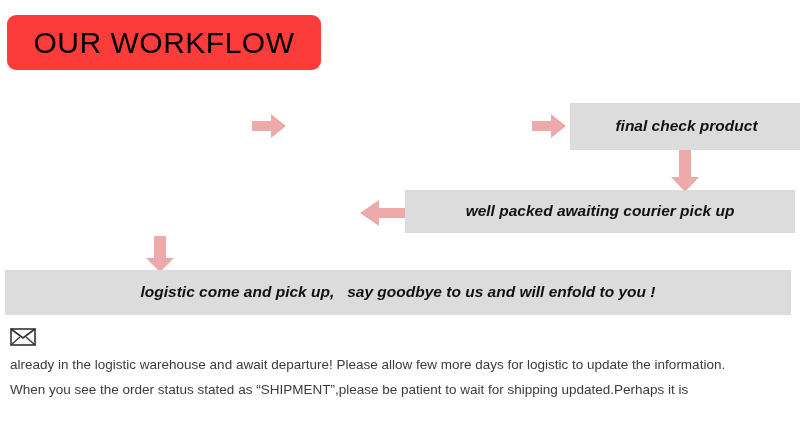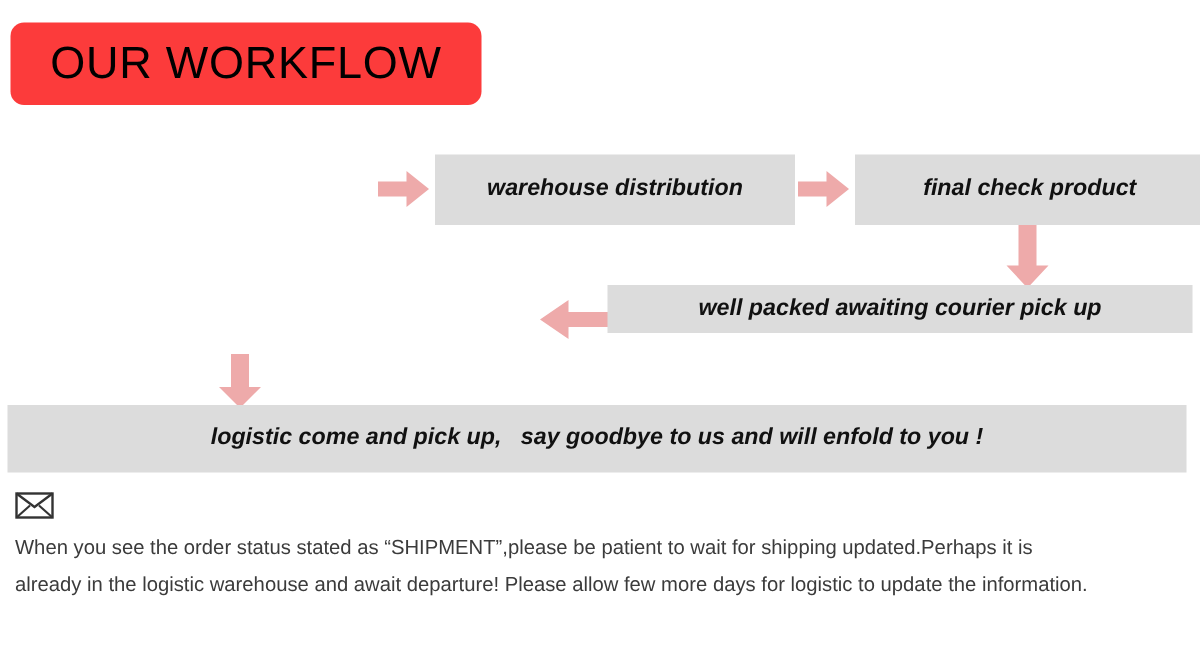--- a/index.html
+++ b/index.html
@@ -61,21 +61,21 @@
     white-space: pre;
     line-height: 1.35;
   }
   .center .flow-label { margin: 0 auto; text-align: center; }
 
   #box-confirm  { left: 5px;   top: 103px; width: 245px; height: 47px; padding-left: 10px; }
   #box-confirm .flow-label { line-height: 1.25; }
   #box-warehouse{ left: 290px; top: 103px; width: 240px; height: 47px; }
   #box-final    { left: 570px; top: 103px; width: 233px; height: 47px; }
   #box-click    { left: 5px;   top: 190px; width: 355px; height: 46px; }
-  #box-packed   { left: 405px; top: 190px; width: 390px; height: 32px; }
+  #box-packed   { left: 405px; top: 190px; width: 390px; height: 43px; }
   #box-logistic { left: 5px;   top: 270px; width: 786px; height: 45px; }
 
   
   .arrow {
     position: absolute;
   }
   .arrow svg { display: block; }
 
   #arrow-1 { left: 252px; top: 112px; }
   #arrow-2 { left: 532px; top: 112px; }
@@ -114,23 +114,20 @@
     <span class="title-text">OUR WORKFLOW</span>
   </div>
 
 
   <div class="arrow" id="arrow-1">
     <svg width="34" height="28" viewBox="0 0 34 28" aria-hidden="true">
       <polygon points="0,9 19,9 19,2 34,14 19,26 19,19 0,19" fill="#eeaaaa"></polygon>
     </svg>
   </div>
 
-  <div class="flow-box center" id="box-warehouse">
-    <span class="flow-label">warehouse distribution</span>
-  </div>
 
   <div class="arrow" id="arrow-2">
     <svg width="34" height="28" viewBox="0 0 34 28" aria-hidden="true">
       <polygon points="0,9 19,9 19,2 34,14 19,26 19,19 0,19" fill="#eeaaaa"></polygon>
     </svg>
   </div>
 
   <div class="flow-box center" id="box-final">
     <span class="flow-label">final check product</span>
   </div>
@@ -165,17 +162,17 @@
   <div class="envelope-icon">
     <svg width="26" height="18" viewBox="0 0 26 18" aria-hidden="true">
       <rect x="1" y="1" width="24" height="16" fill="#ffffff" stroke="#333333" stroke-width="1.6"></rect>
       <polyline points="1,1 13,10 25,1" fill="none" stroke="#333333" stroke-width="1.6"></polyline>
       <line x1="1" y1="17" x2="10" y2="9" stroke="#333333" stroke-width="1.4"></line>
       <line x1="25" y1="17" x2="16" y2="9" stroke="#333333" stroke-width="1.4"></line>
     </svg>
   </div>
 
   <div class="note-block">
+    <div class="note-line">already in the logistic warehouse and await departure! Please allow few more days for logistic to update the information.</div>
     <div class="note-line">When you see the order status stated as “SHIPMENT”,please be patient to wait for shipping updated.Perhaps it is</div>
-    <div class="note-line">already in the logistic warehouse and await departure! Please allow few more days for logistic to update the information.</div>
   </div>
 
 </div>
 
 </body></html>

